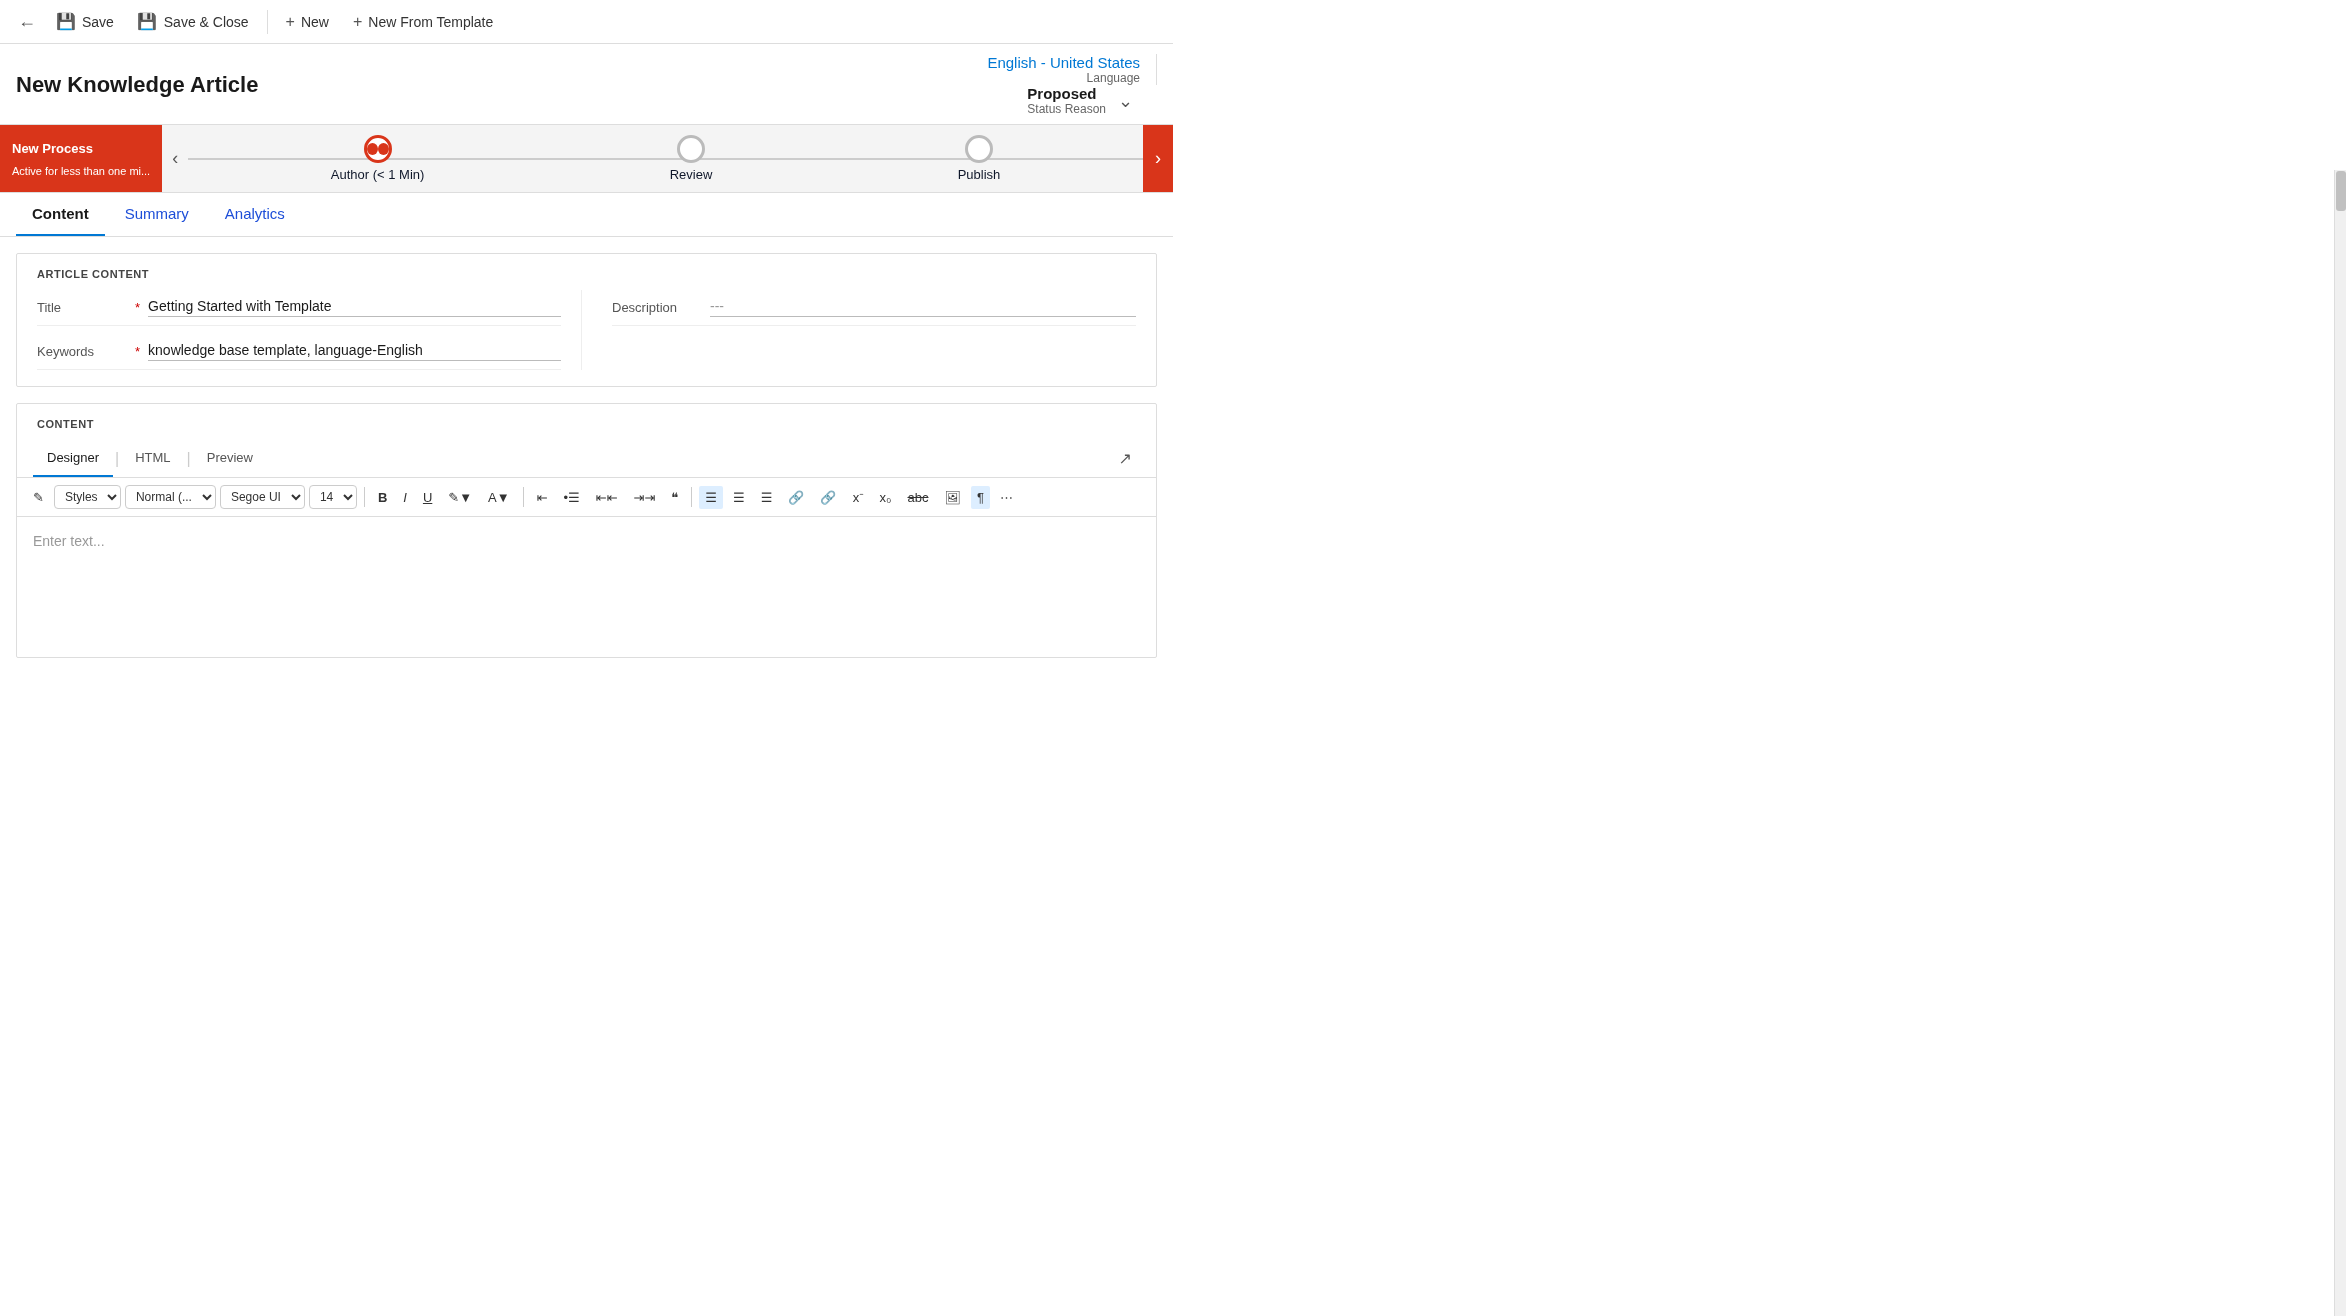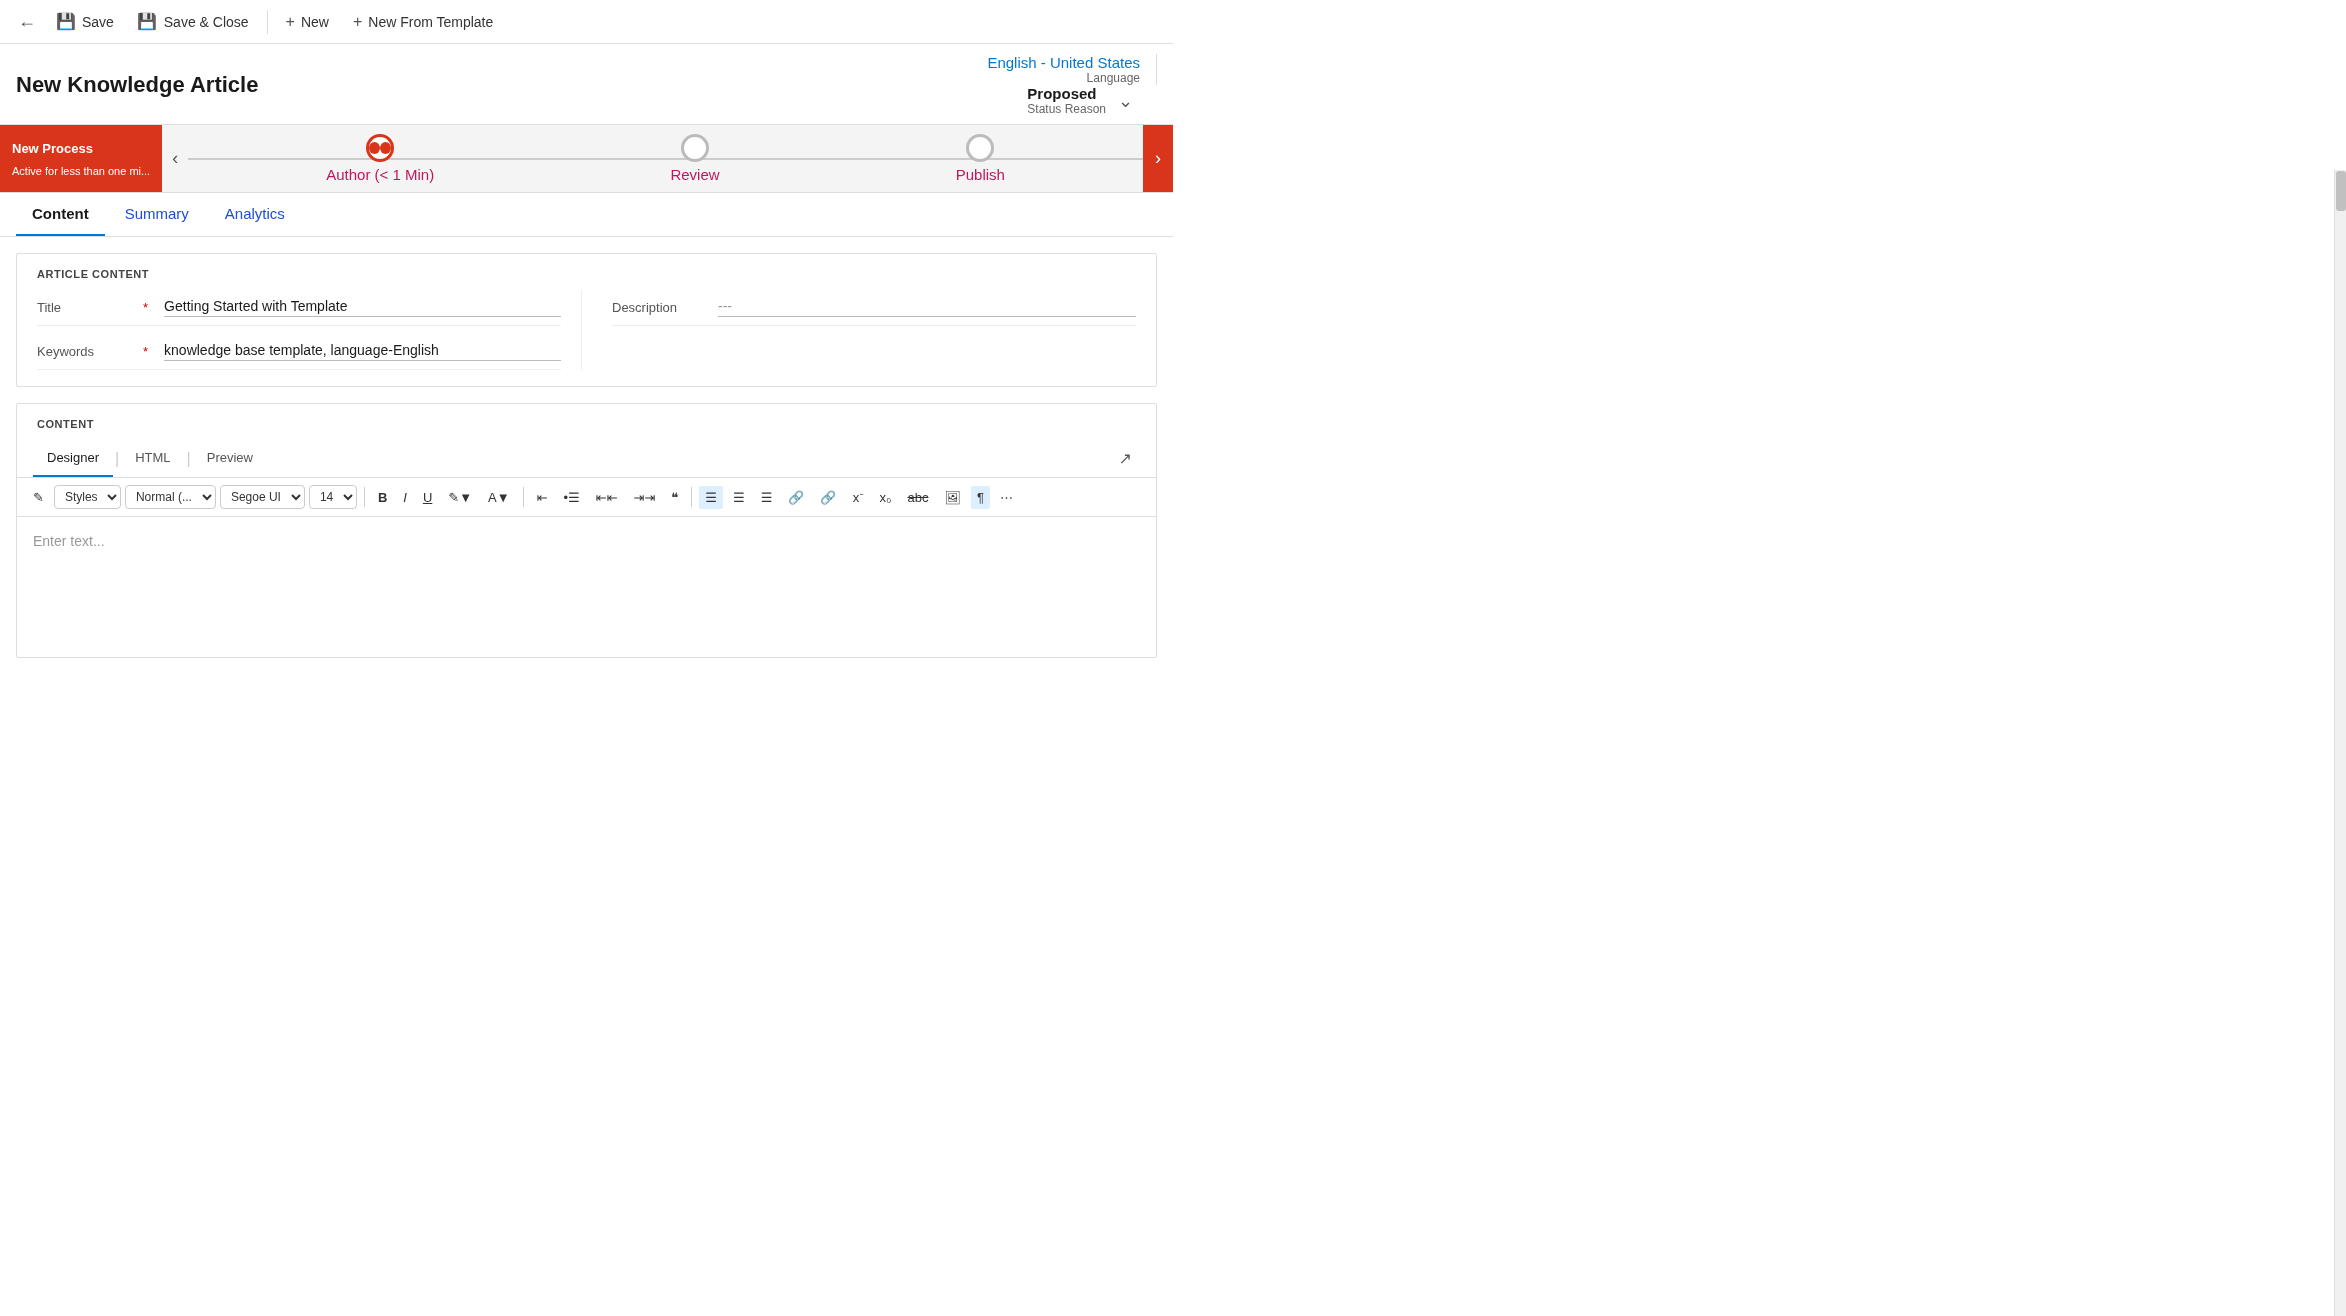--- a/index.html
+++ b/index.html
@@ -70,21 +70,21 @@
       border: 3px solid #ccc; background: #fff;
       display: flex; align-items: center; justify-content: center;
     }
     .step-circle.active {
       border-color: #d9351a; background: #fff;
     }
     .step-circle.active::after {
       content: ''; width: 12px; height: 12px; border-radius: 50%;
       background: #d9351a;
     }
-    .step-label { font-size: 15px; color: #be185d; margin-top: 4px; }
+    .step-label { font-size: 13px; color: #0f172a; margin-top: 4px; }
     .process-nav-right {
       background: #d9351a; border: none; cursor: pointer;
       color: #fff; font-size: 18px; padding: 0 12px; height: 100%;
       display: flex; align-items: center;
     }
 
     
     .tabs-bar {
       display: flex; align-items: center; padding: 0 16px;
       border-bottom: 1px solid #ddd; background: #fff;
@@ -102,21 +102,21 @@
 
     
     .card {
       border: 1px solid #ddd; border-radius: 2px; background: #fff;
       margin-bottom: 16px;
     }
     .card-title {
       font-size: 11px; font-weight: 700; letter-spacing: 0.05em;
       color: #444; padding: 14px 20px 10px 20px; text-transform: uppercase;
     }
-    .field-row { display: flex; align-items: center; gap: 16px; padding: 8px 0; border-bottom: 1px solid #eee; }
+    .field-row { display: flex; align-items: center; gap: 8px; padding: 8px 0; border-bottom: 1px solid #eee; }
     .field-label { font-size: 13px; color: #555; min-width: 90px; }
     .field-required { color: #c00; font-size: 13px; }
     .field-value { font-size: 14px; color: #1a1a1a; }
     .field-empty { color: #999; }
 
     
     .editor-card { border: 1px solid #ddd; border-radius: 2px; background: #fff; }
     .editor-tabs {
       display: flex; align-items: center; padding: 0 16px;
       border-bottom: 1px solid #ddd; gap: 0;

